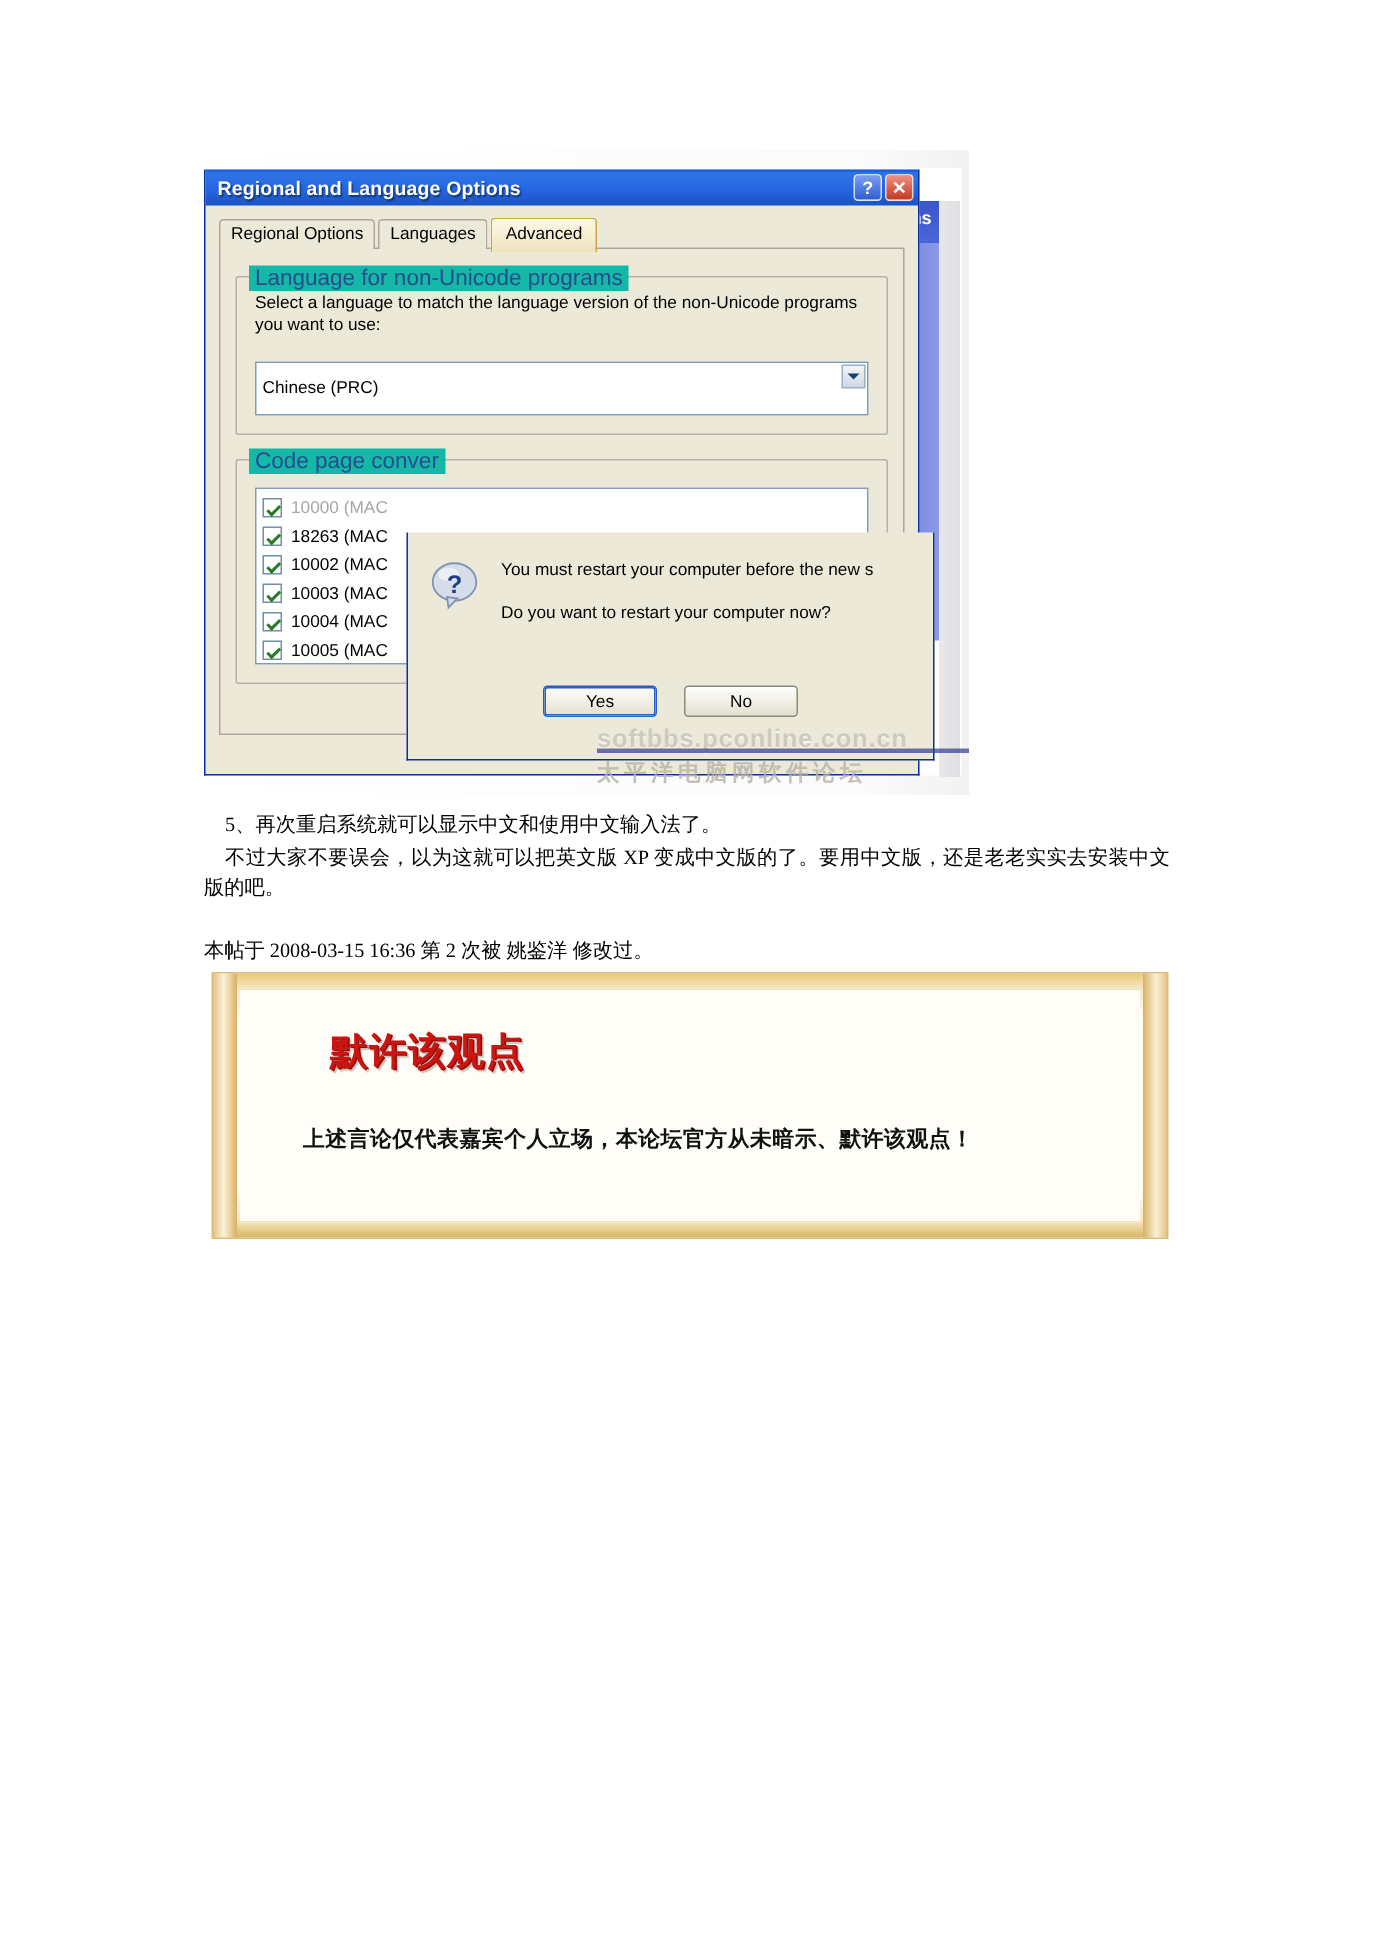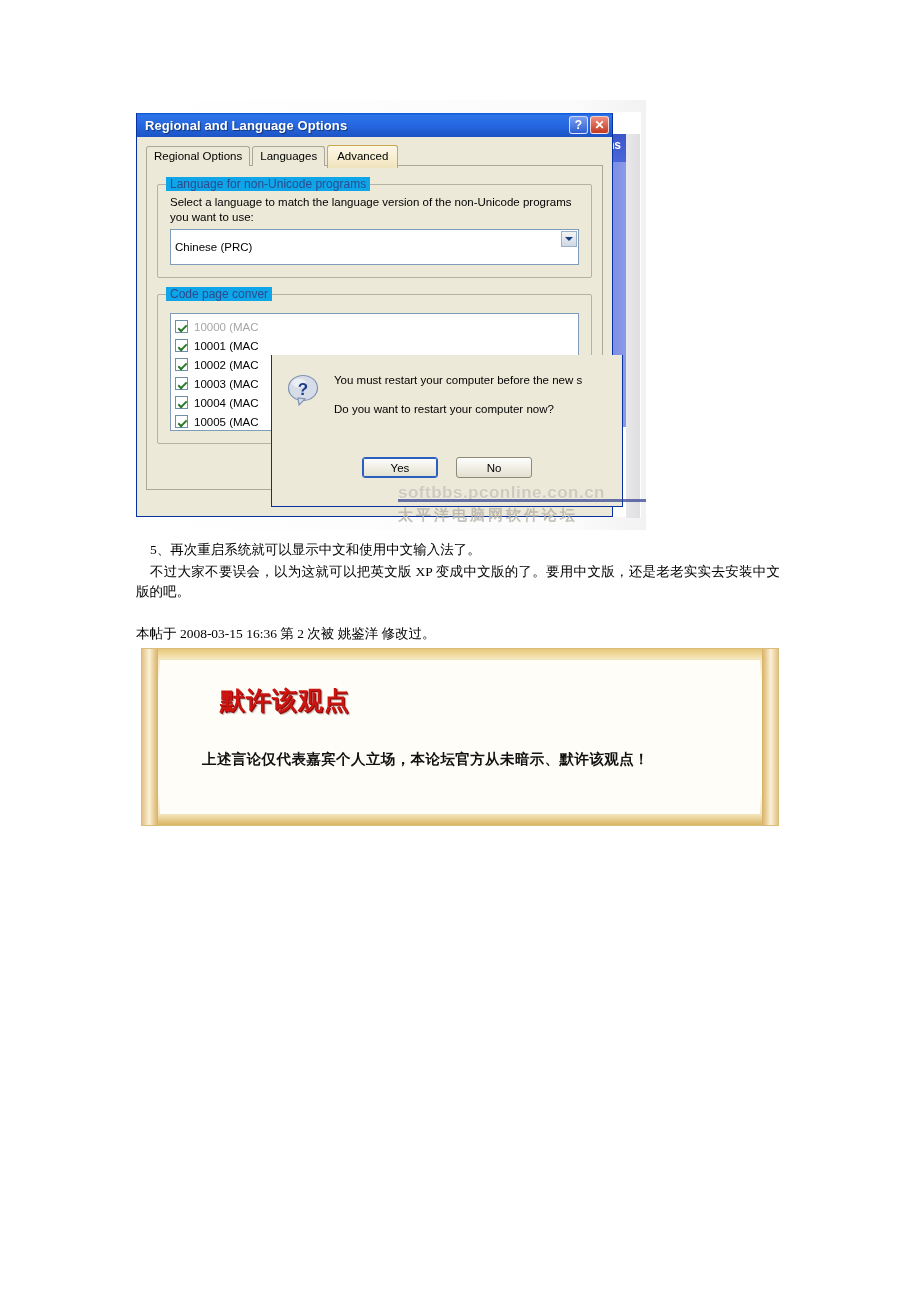--- a/index.html
+++ b/index.html
@@ -202,34 +202,34 @@
     border: 1px solid #b5b2a5;
     border-radius: 2px;
     margin-top: 8px;
     padding: 10px 12px 12px 12px;
     position: relative;
   }
   .group-legend {
     position: absolute;
     top: -8px;
     left: 8px;
-    background: #0ea5e9;
+    background: #14b8a6;
     padding: 0 4px;
     font-family: "Liberation Sans", sans-serif;
-    font-size: 12px;
+    font-size: 15px;
     color: #2a4b8d;
   }
   .gtext {
     font-family: "Liberation Sans", sans-serif;
     font-size: 11.5px;
     color: #000000;
     line-height: 15px;
     margin: 0 0 10px 0;
   }
-  .gtext.last { margin-bottom: 4px; }
+  .gtext.last { margin-bottom: 16px; }
 
   .combo {
     height: 36px;
     background: #ffffff;
     border: 1px solid #7f9db9;
     display: flex;
     align-items: center;
     position: relative;
     box-sizing: border-box;
   }
@@ -504,21 +504,21 @@
 
         <div class="group" style="margin-top:16px;">
           <div class="group-legend">Code page conver</div>
           <div class="cplist">
             <div class="cprow dim">
               <span class="cpcheck"></span>
               <span class="cplabel">10000 (MAC</span>
             </div>
             <div class="cprow">
               <span class="cpcheck"></span>
-              <span class="cplabel">10001 (MAC</span>
+              <span class="cplabel">18263 (MAC</span>
             </div>
             <div class="cprow">
               <span class="cpcheck"></span>
               <span class="cplabel">10002 (MAC</span>
             </div>
             <div class="cprow">
               <span class="cpcheck"></span>
               <span class="cplabel">10003 (MAC</span>
             </div>
             <div class="cprow">

